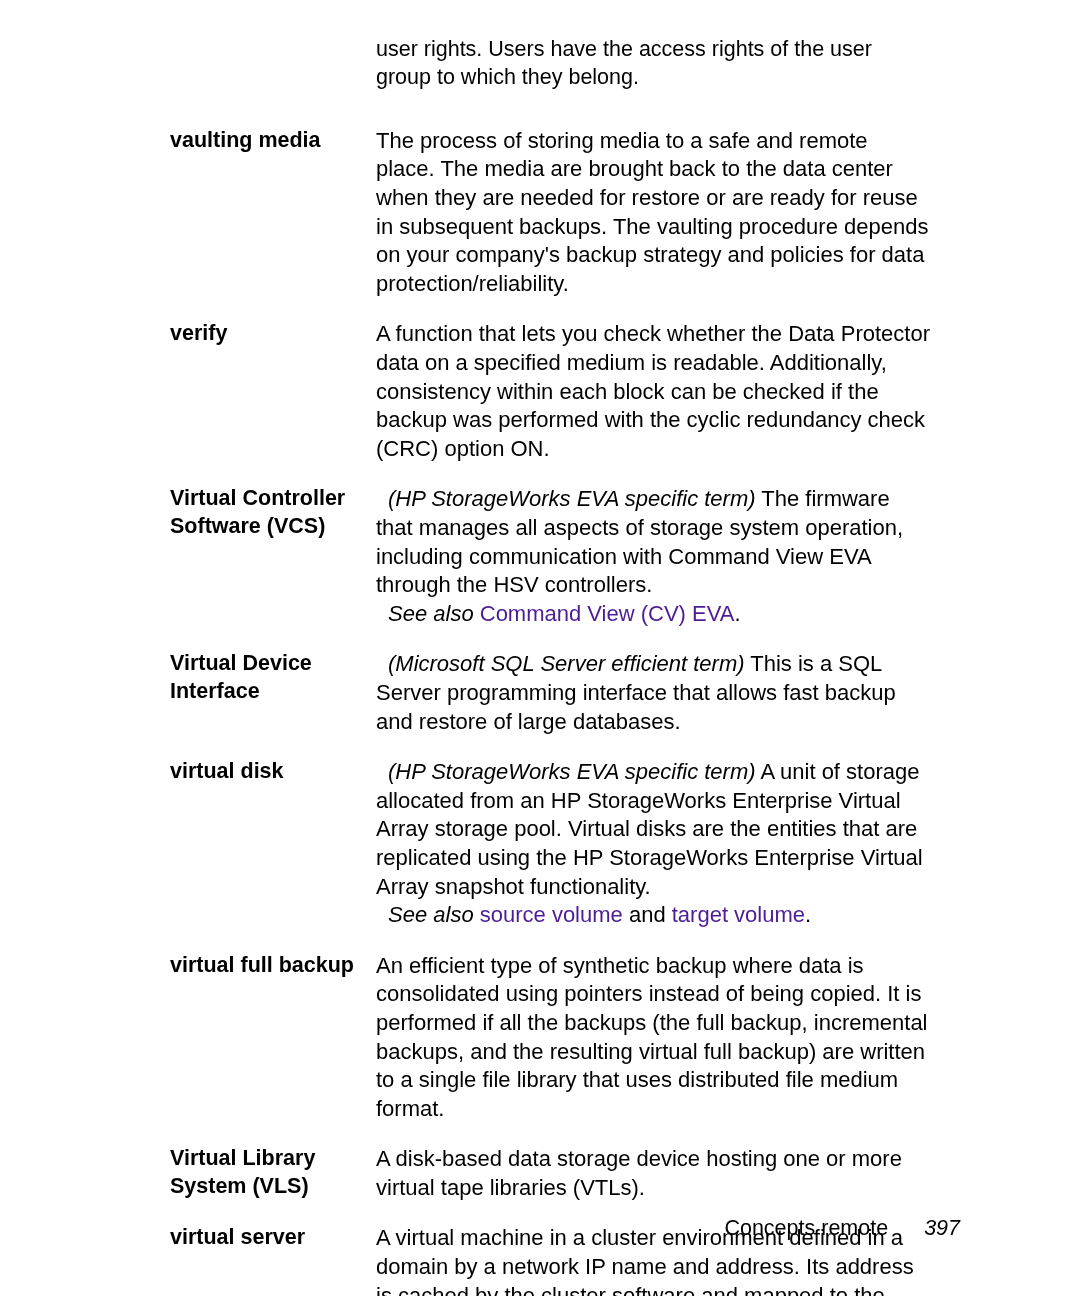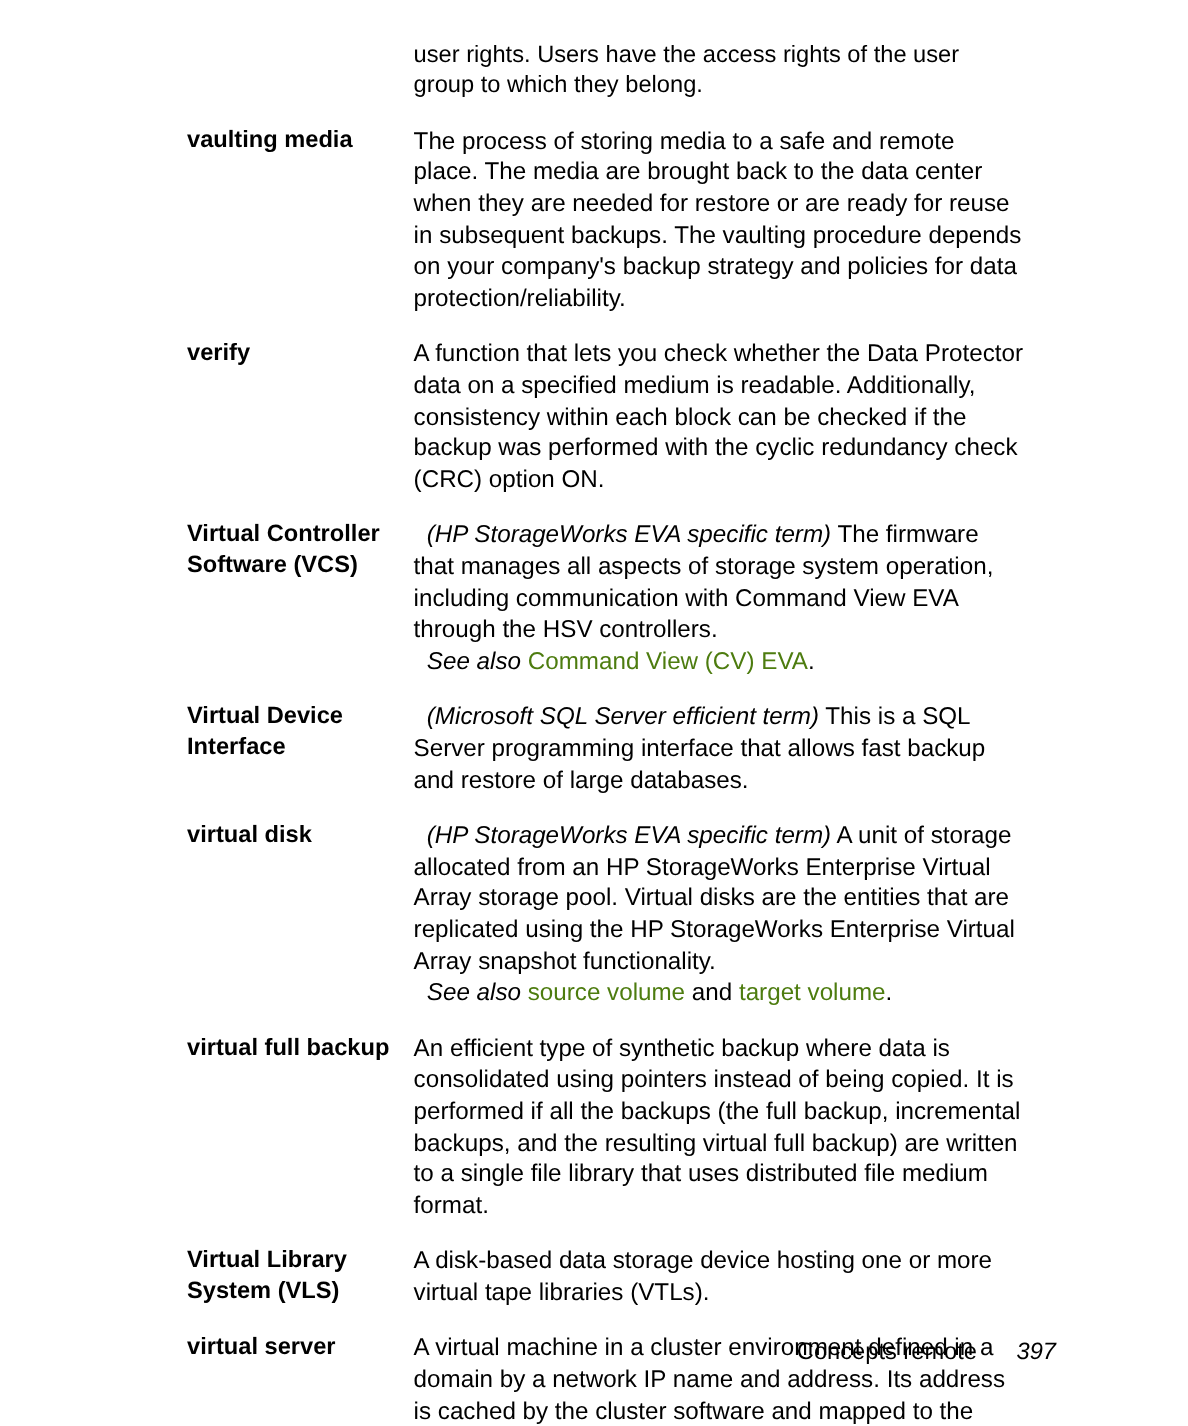--- a/index.html
+++ b/index.html
@@ -14,21 +14,21 @@
       font-family: "Helvetica Neue", Helvetica, Arial, sans-serif;
       color: #000;
       padding: 36px 120px 36px 120px;
       position: relative;
     }
     .content {
       padding-left: 50px;
       padding-right: 30px;
     }
     .continuation-entry {
-      margin-bottom: 22px;
+      margin-bottom: 35px;
     }
     .continuation-entry .def {
       margin-left: 206px;
       font-size: 21.5px;
       line-height: 1.3;
       font-weight: 300;
     }
     .entry {
       display: flex;
       margin-bottom: 22px;
@@ -46,21 +46,21 @@
       flex: 1;
       font-size: 22px;
       line-height: 1.3;
       font-weight: 300;
     }
     .italic {
       font-style: italic;
       margin-left: 12px;
     }
     .link {
-      color: #4d7c0f;
+      color: #4c1d95;
     }
     .footer {
       position: absolute;
       bottom: 55px;
       right: 120px;
       font-size: 21.5px;
       font-weight: 300;
     }
     .pagenum {
       margin-left: 30px;

